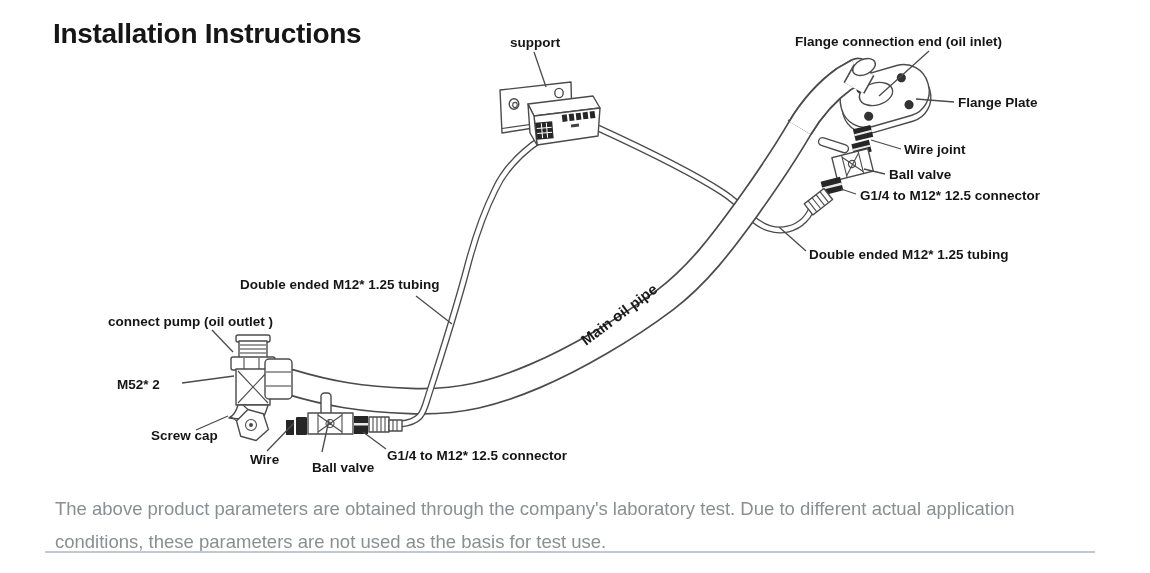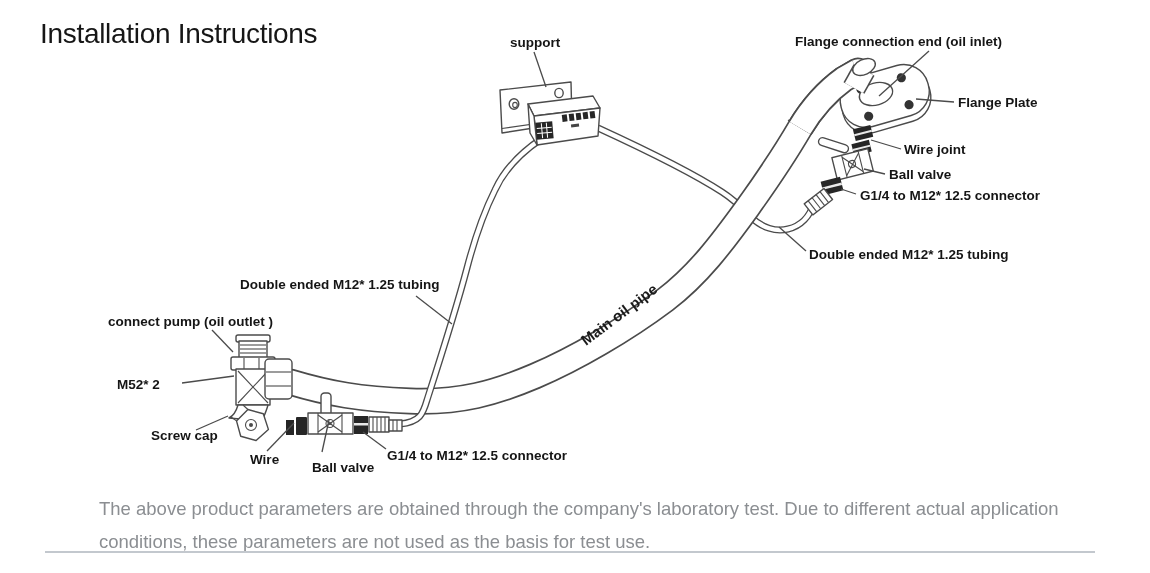--- a/index.html
+++ b/index.html
@@ -1,30 +1,30 @@
 <!DOCTYPE html>
 <html><head>
 <meta charset="utf-8">
 <style>
   html,body{margin:0;padding:0;background:#fff;}
   #page{position:relative;width:1150px;height:573px;background:#ffffff;overflow:hidden;
         font-family:"Liberation Sans",sans-serif;}
-  #title{position:absolute;left:40px;top:18px;font-size:28px;letter-spacing:-0.3px;
-         color:#161616;font-weight:400;white-space:nowrap;}
+  #title{position:absolute;left:53px;top:18px;font-size:28px;letter-spacing:-0.3px;
+         color:#161616;font-weight:700;white-space:nowrap;}
   #diagram{position:absolute;left:0;top:0;}
   .lbl{font-family:"Liberation Sans",sans-serif;font-weight:700;font-size:13.5px;fill:#151515;}
   .lbl-rot{font-family:"Liberation Sans",sans-serif;font-weight:700;font-size:15px;fill:#1a1a1a;}
   .ink{stroke:#4b4b4b;fill:none;}
   .wht{stroke:#ffffff;fill:none;}
   .part{fill:#ffffff;stroke:#4b4b4b;stroke-width:1.4;stroke-linejoin:round;}
   .thin{stroke:#4b4b4b;stroke-width:1.1;fill:none;}
   .blk{fill:#262626;stroke:none;}
   .leader{stroke:#4b4b4b;stroke-width:1.3;fill:none;}
   #footer{position:absolute;left:55px;top:492px;font-size:18.5px;line-height:33px;
-          color:#8b8e92;white-space:nowrap;margin-left:44px;}
+          color:#8b8e92;white-space:nowrap;}
   #rule{position:absolute;left:45px;top:551px;width:1050px;height:2px;background:#c3c8ce;}
 </style>
 </head>
 <body>
 
 <div id="page">
 
   <div id="title">Installation Instructions</div>
 
   <svg id="diagram" width="1150" height="573" viewBox="0 0 1150 573">

